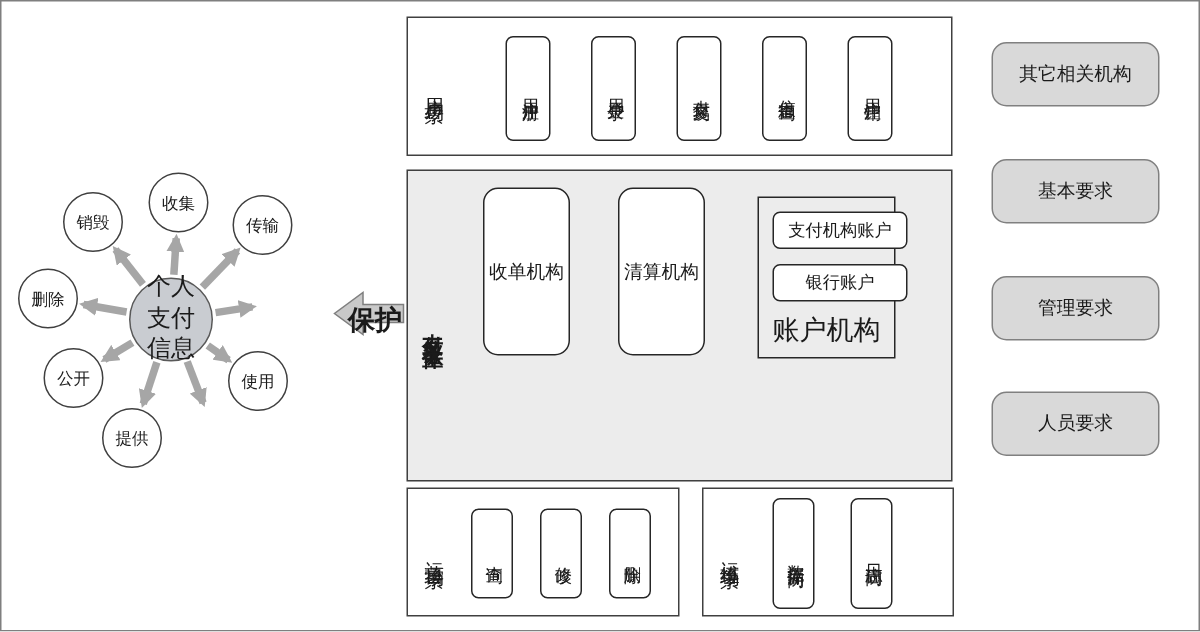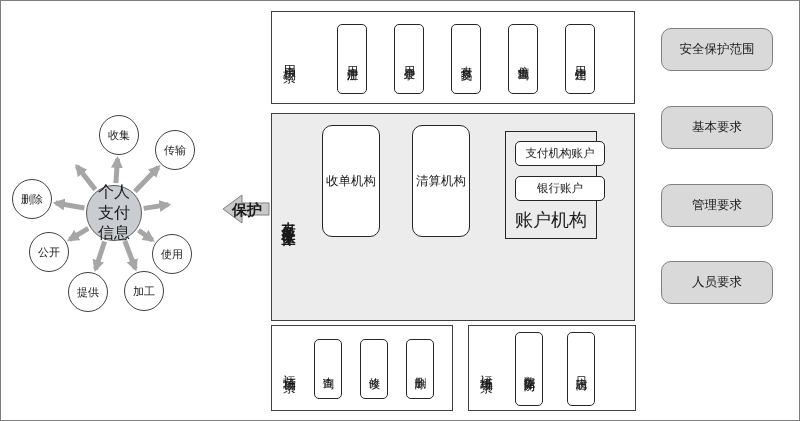--- a/index.html
+++ b/index.html
@@ -6,21 +6,21 @@
   html,body { background:#ffffff; font-family:"Liberation Sans","DejaVu Sans",sans-serif; color:#1a1a1a; }
   .canvas { position:relative; width:800px; height:421px; background:#fff; border:1px solid #7f7f7f; overflow:hidden; }
 
   .hub-svg { position:absolute; left:0; top:0; width:800px; height:421px; z-index:1; pointer-events:none; }
 
   .circle-node { position:absolute; width:40px; height:40px; border:1px solid #404040; border-radius:50%;
                  background:#fff; display:flex; align-items:center; justify-content:center; font-size:11px; z-index:2; }
   .center-node { position:absolute; left:85px; top:184px; width:56px; height:56px; border:1px solid #595959;
                  border-radius:50%; background:#c9ccd1; display:flex; align-items:center; justify-content:flex-start;
                  text-align:center; font-size:16px; line-height:1.3; z-index:2; padding:4px; }
-  .protect-label { position:absolute; left:231px; top:200px; font-size:15px; font-weight:bold; z-index:3; }
+  .protect-label { position:absolute; left:231px; top:200px; font-size:18px; font-weight:bold; z-index:3; }
 
   .section { position:absolute; border:1px solid #404040; background:#fff; z-index:2; }
   .section-gray { background:#ececec; }
   .vlabel { position:absolute; left:8px; top:50%; transform:translateY(-50%); writing-mode:vertical-rl;
             text-orientation:upright; font-size:13px; letter-spacing:2px; white-space:nowrap; }
   .vlabel-bold { font-weight:bold; font-size:14px; }
 
   .vbox { position:absolute; background:#fff; border:1px solid #262626; border-radius:5px;
           display:flex; align-items:center; justify-content:center; }
   .vbox span { writing-mode:vertical-rl; text-orientation:upright; font-size:11.5px; letter-spacing:1px; }
@@ -66,31 +66,31 @@
   </div>
   <div class="circle-node" style="left:98px;top:114px">
       <span>收集</span>
     </div>
   <div class="circle-node" style="left:154px;top:129px">
       <span>传输</span>
     </div>
   <div class="circle-node" style="left:151px;top:233px">
       <span>使用</span>
     </div>
-  <div class="circle-node" style="left:123px;top:270px">
-      <span>加工</span>
-    </div>
   <div class="circle-node" style="left:67px;top:271px">
       <span>提供</span>
     </div>
   <div class="circle-node" style="left:28px;top:231px">
       <span>公开</span>
     </div>
   <div class="circle-node" style="left:11px;top:178px">
       <span>删除</span>
+    </div>
+  <div class="circle-node" style="left:41px;top:127px">
+      <span>销毁</span>
     </div>
 
   <div class="protect-label">保护</div>
 
   <div class="section" style="left:270px;top:10px;width:364px;height:93px">
     <span class="vlabel">用户场景</span>
     <div class="vbox" style="left:65px;top:12px;width:30px;height:70px">
         <span>用户注册</span>
       </div>
     <div class="vbox" style="left:122px;top:12px;width:30px;height:70px">
@@ -143,21 +143,21 @@
     <span class="vlabel">运维场景</span>
     <div class="vbox" style="left:46px;top:6px;width:28px;height:74px">
         <span>数据库访问</span>
       </div>
     <div class="vbox" style="left:98px;top:6px;width:28px;height:74px">
         <span>日志访问</span>
       </div>
   </div>
 
   <div class="req" style="top:27px">
-      <span>安全保护范围</span>
+      <span>其它相关机构</span>
     </div>
   <div class="req" style="top:105px">
       <span>基本要求</span>
     </div>
   <div class="req" style="top:183px">
       <span>管理要求</span>
     </div>
   <div class="req" style="top:260px">
       <span>人员要求</span>
     </div>

